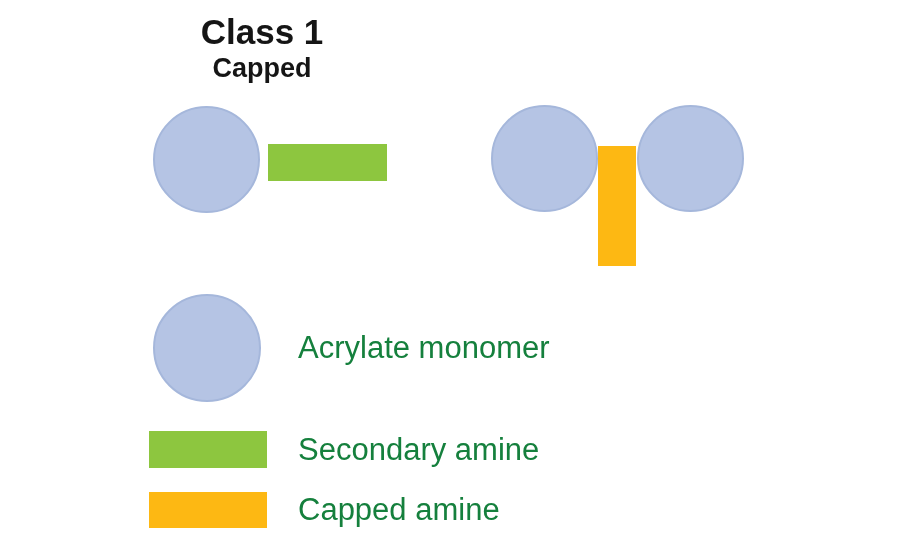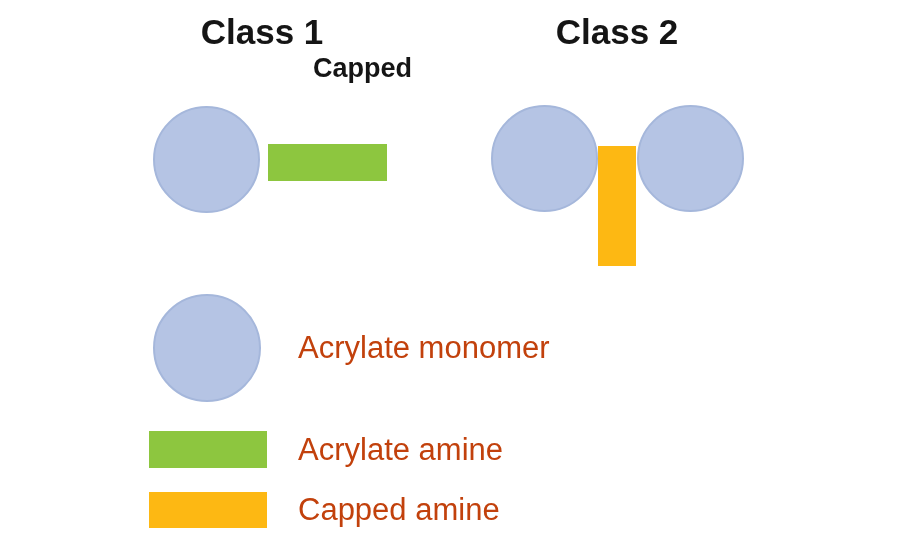--- a/index.html
+++ b/index.html
@@ -31,21 +31,20 @@
     font-size: 35px;
     font-weight: bold;
     line-height: 1.12;
     letter-spacing: 0px;
   }
   .class-subtitle {
     font-size: 27px;
     font-weight: bold;
     line-height: 1.12;
     margin-top: 2px;
-    text-align: right;
   }
   #class1-heading { left: 112px; top: 12px; }
   #class2-heading { left: 467px; top: 12px; }
 
   
   .monomer-circle {
     position: absolute;
     border-radius: 50%;
     box-sizing: border-box;
     border: 2px solid;
@@ -64,50 +63,49 @@
   
   #legend-circle       { left: 153px; top: 294px; width: 108px; height: 108px; }
   #legend-green-rect   { left: 149px; top: 431px; width: 118px; height: 37px; }
   #legend-yellow-rect  { left: 149px; top: 492px; width: 118px; height: 36px; }
 
   .legend-label {
     position: absolute;
     left: 298px;
     font-size: 31px;
     line-height: 36px;
-    color: #c2410c;
+    color: #15803d;
     white-space: nowrap;
   }
   #legend-label-acrylate  { top: 330px; }
   #legend-label-secondary { top: 432px; }
   #legend-label-primary   { top: 492px; }
 </style>
 </head>
 <body style="background-color: rgb(255, 255, 255);">
 
 <div class="stage">
 
   <div class="class-heading" id="class1-heading">
     <div class="class-title">Class 1</div>
     <div class="class-subtitle">Capped</div>
   </div>
 
   <div class="monomer-circle" id="c1-circle" style="background-color: rgb(181, 196, 228); border-color: rgb(165, 183, 219);"></div>
   <div class="amine-rect" id="c1-green-rect" style="background-color: rgb(141, 198, 63);"></div>
 
   <div class="class-heading" id="class2-heading">
-    <div class="class-title">Class 2</div>
   </div>
 
   <div class="amine-rect" id="c2-yellow-rect" style="background-color: rgb(253, 184, 19);"></div>
   <div class="monomer-circle" id="c2-circle-left" style="background-color: rgb(181, 196, 228); border-color: rgb(165, 183, 219);"></div>
   <div class="monomer-circle" id="c2-circle-right" style="background-color: rgb(181, 196, 228); border-color: rgb(165, 183, 219);"></div>
 
   <div class="monomer-circle" id="legend-circle" style="background-color: rgb(181, 196, 228); border-color: rgb(165, 183, 219);"></div>
   <div class="legend-label" id="legend-label-acrylate">Acrylate monomer</div>
 
   <div class="amine-rect" id="legend-green-rect" style="background-color: rgb(141, 198, 63);"></div>
-  <div class="legend-label" id="legend-label-secondary">Acrylate amine</div>
+  <div class="legend-label" id="legend-label-secondary">Secondary amine</div>
 
   <div class="amine-rect" id="legend-yellow-rect" style="background-color: rgb(253, 184, 19);"></div>
   <div class="legend-label" id="legend-label-primary">Capped amine</div>
 
 </div>
 
 </body></html>

